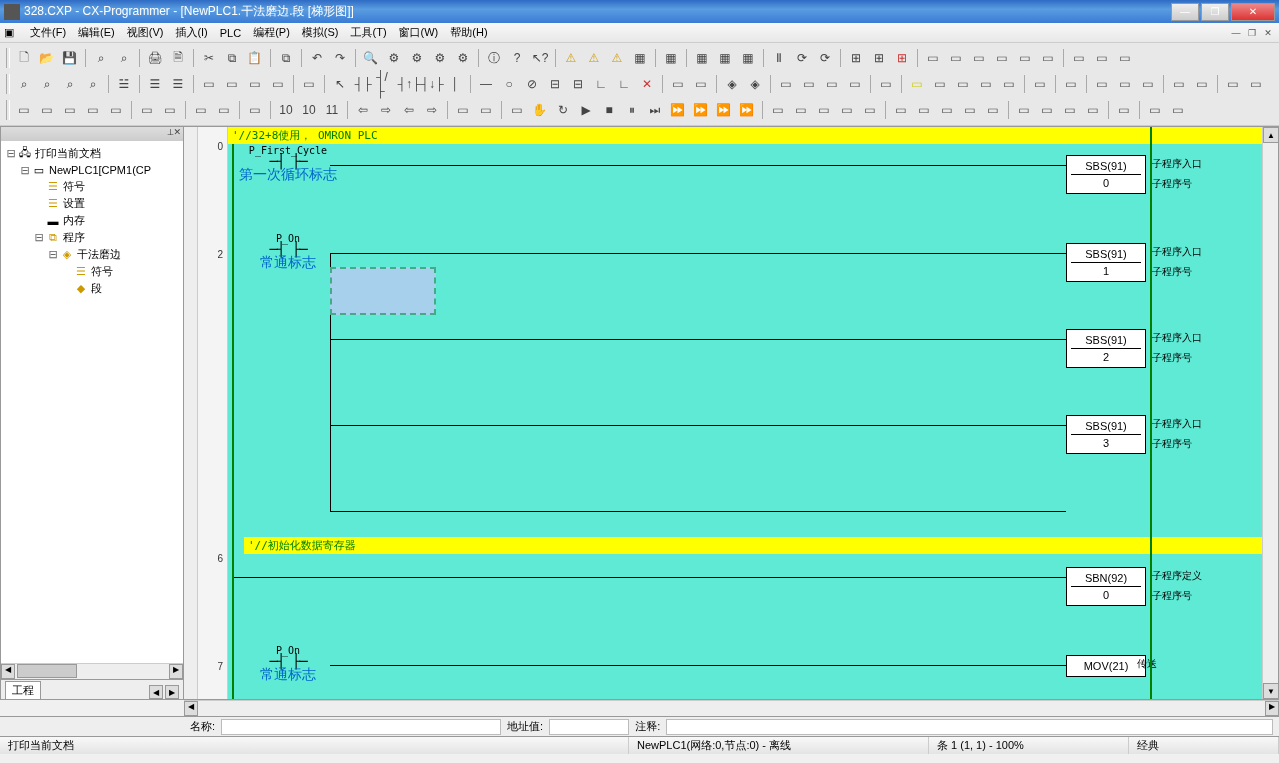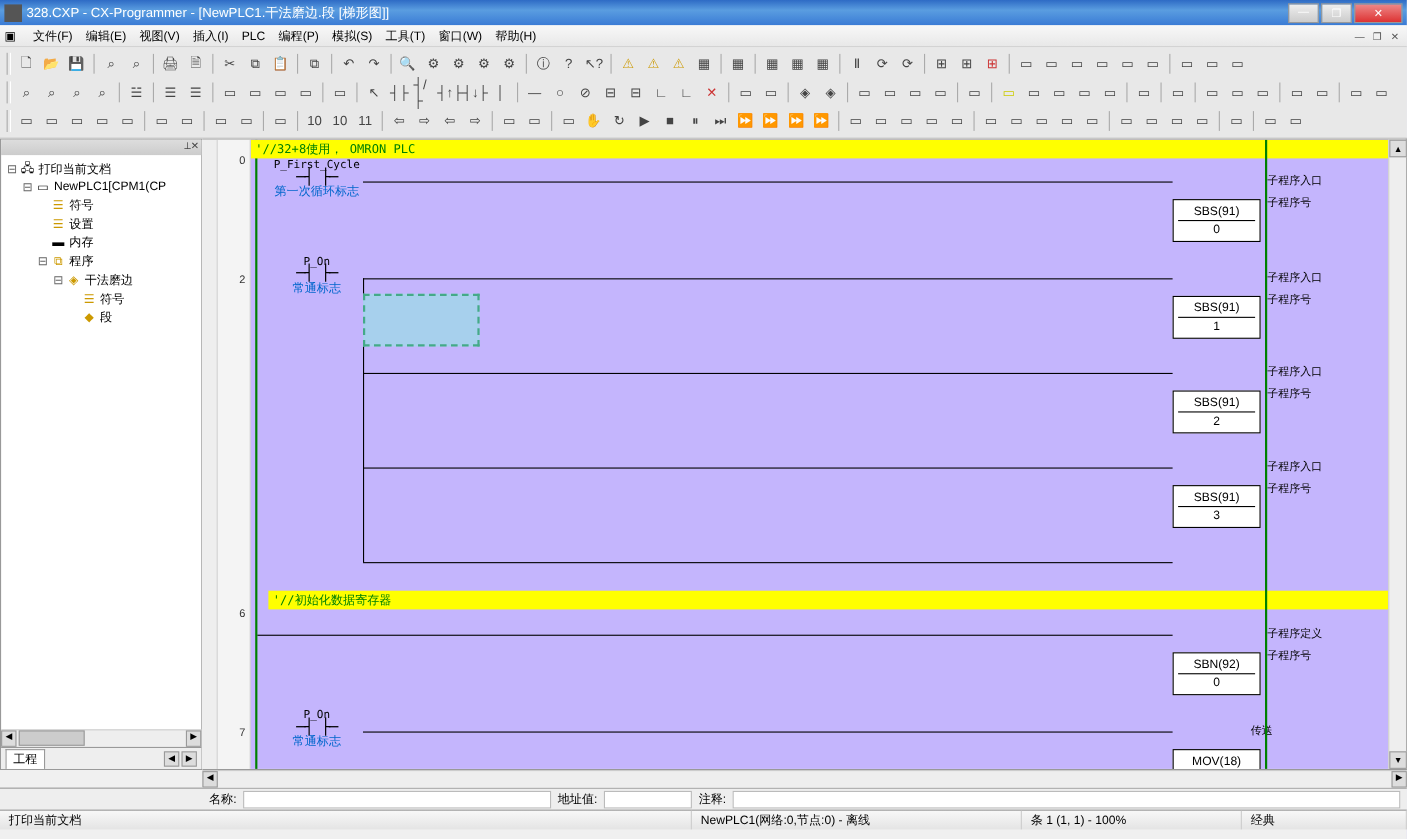--- a/index.html
+++ b/index.html
@@ -35,43 +35,43 @@
 .tree { flex:1; overflow:auto; padding:4px; }
 .tree-node { display:flex; align-items:center; padding:1px 0; white-space:nowrap; }
 .tree-node .tw { width:12px; text-align:center; color:#666; }
 .tree-node .ic { width:16px; height:14px; display:inline-flex; align-items:center; justify-content:center; margin-right:2px; }
 .tree-node.d1 { padding-left: 14px; }
 .tree-node.d2 { padding-left: 28px; }
 .tree-node.d3 { padding-left: 42px; }
 .tree-node.d4 { padding-left: 56px; }
 .left-scroll { height:16px; background:#eee; border-top:1px solid #ccc; display:flex; }
 .left-scroll .thumb { width:60px; background:#ccc; border:1px solid #999; margin-left:2px; height:14px; }
-.left-tab { height:20px; border-top:1px solid #999; display:flex; align-items:center; padding:0 4px; background:#eee; }
+.left-tab { height:20px; border-top:1px solid #999; display:flex; align-items:flex-end; padding:0 4px; background:#eee; }
 .left-tab .tab { background:#fff; border:1px solid #999; border-bottom:none; padding:1px 6px; }
 .left-tab .arrows { margin-left:auto; display:flex; gap:2px; }
 .left-tab .arrows span { width:14px; height:14px; border:1px solid #999; background:#ddd; display:flex; align-items:center; justify-content:center; font-size:8px; }
 
 .main-right { flex:1; display:flex; background:#fff; border:1px solid #999; border-left:none; position:relative; }
 .gutter { width:14px; background:#eee; border-right:1px solid #ccc; }
 .gutter2 { width:30px; background:#f4f4f4; border-right:1px solid #ccc; position:relative; }
 .rownum { position:absolute; right:4px; font-size:10px; color:#333; }
-.ladder { flex:1; position:relative; overflow:hidden; background:#c4b5fd; }
+.ladder { flex:1; position:relative; overflow:hidden; background:#5eead4; }
 .right-scroll-v { width:16px; background:#eee; border-left:1px solid #ccc; position:relative; }
 .right-scroll-v .up { position:absolute; top:0; width:16px; height:16px; background:#ddd; border:1px solid #999; display:flex; align-items:center; justify-content:center; font-size:8px;}
 .right-scroll-v .down { position:absolute; bottom:0; width:16px; height:16px; background:#ddd; border:1px solid #999; display:flex; align-items:center; justify-content:center; font-size:8px;}
 
 
 .rung-comment { background:#ffff00; padding:1px 4px; color:#008000; font-family: monospace; font-size:11px; }
 .bus { position:absolute; top:0; bottom:0; width:2px; background:#008000; }
 .bus.left { left:4px; }
 .bus.right { right:110px; }
 .contact-label { font-family: monospace; font-size:10px; text-align:center; color:#000; }
-.desc { color:#0066cc; font-size:11px; }
+.desc { color:#0066cc; font-size:14px; }
 .annot { color:#000; font-size:10px; }
-.box { border:1px solid #000; background:#fff; text-align:center; padding:2px 4px; font-family:monospace; font-size:11px;margin-top:26px; }
+.box { border:1px solid #000; background:#fff; text-align:center; padding:2px 4px; font-family:monospace; font-size:11px; }
 .box-row1 { border-bottom:1px solid #000; padding:2px 0;}
 .box-row2 { padding:2px 0;}
 .selection { position:absolute; background:#a7d0ed; border:2px dashed #4a8; }
 
 
 .fieldbar { height:20px; background:#eee; border-top:1px solid #999; display:flex; align-items:center; }
 .fieldbar .fld-label { padding:0 6px; }
 .fieldbar .fld-box { border:1px solid #bbb; background:#fff; height:16px; }
 .right-scroll-h { height:16px; background:#eee; border-top:1px solid #ccc; display:flex; }
 
@@ -484,21 +484,21 @@
       </div>
 
       <div style="position:absolute; left:10px; top:518px; width:100px; text-align:center;">
         <div class="contact-label">P_On</div>
         <div class="contact-sym">─┤&nbsp;├─</div>
         <div class="desc">常通标志</div>
       </div>
       <div class="wire-h" style="left:102px; top:538px; right:196px;"></div>
       <div style="position:absolute; right:116px; top:528px; width:80px;">
         <div class="box">
-            <div class="box-row1" style="border-bottom:none">MOV(18)</div>
+            <div class="box-row1" style="border-bottom:none">MOV(21)</div>
           </div>
       </div>
       <div style="position:absolute; right:19px; top:530px; width:106px;">
         <div class="annot">传送</div>
       </div>
 
       <div class="bus right"></div>
     </div>
     <div class="right-scroll-v">
       <div class="up">▲</div>

